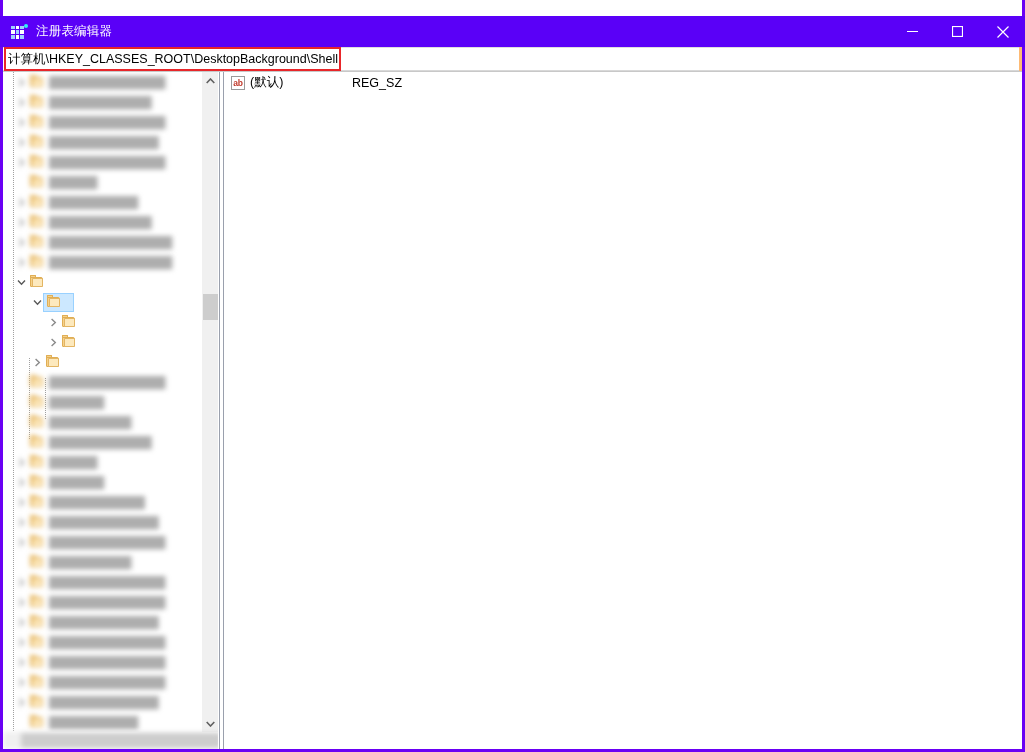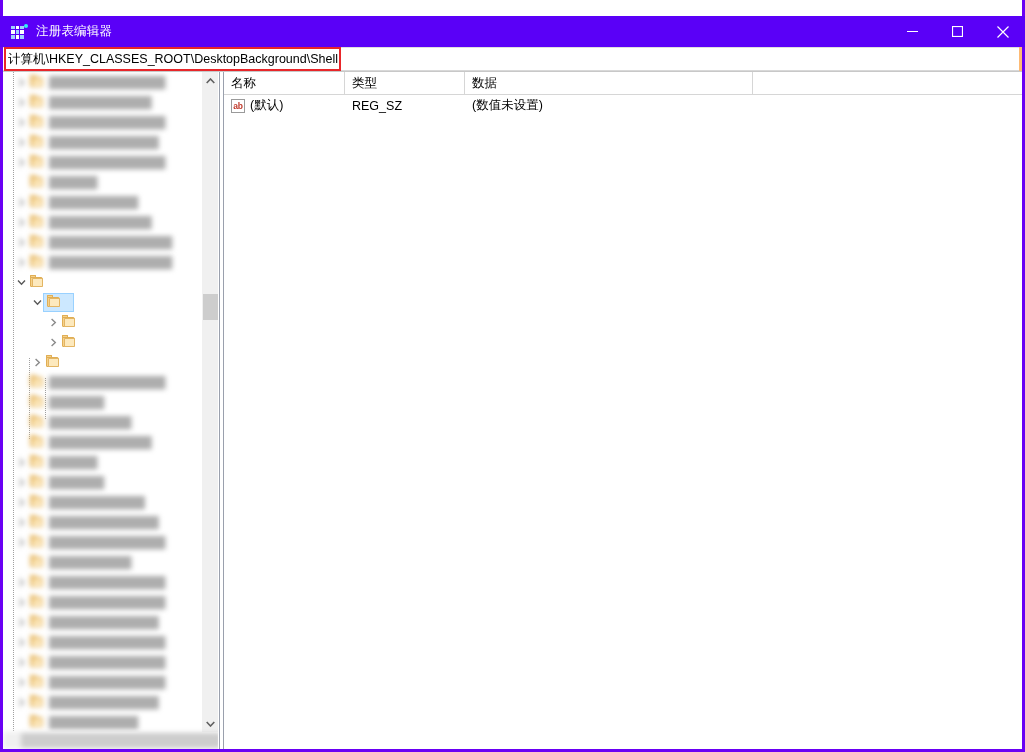--- a/index.html
+++ b/index.html
@@ -831,35 +831,28 @@
       </div>
 
       <div class="hscroll">
         <div class="hs-thumb"></div>
       </div>
     </div>
 
     <div class="splitter"></div>
 
     <div class="listpane">
-      <div class="lv-header">
-        <div class="lv-col c0">名称</div>
-        <div class="lv-col c1">类型</div>
-        <div class="lv-col c2">数据</div>
-        <div class="lv-col c3"></div>
-      </div>
       <div class="lv-body">
         <div class="lv-row">
           <div class="lv-cell c0">
             <span class="ab-icon">
               <span class="page"></span>
               <span class="txt">ab</span>
             </span>
             <span>(默认)</span>
           </div>
           <div class="lv-cell c1">REG_SZ</div>
-          <div class="lv-cell c2">(数值未设置)</div>
         </div>
       </div>
     </div>
 
   </div>
 </div>
 
 </body></html>

